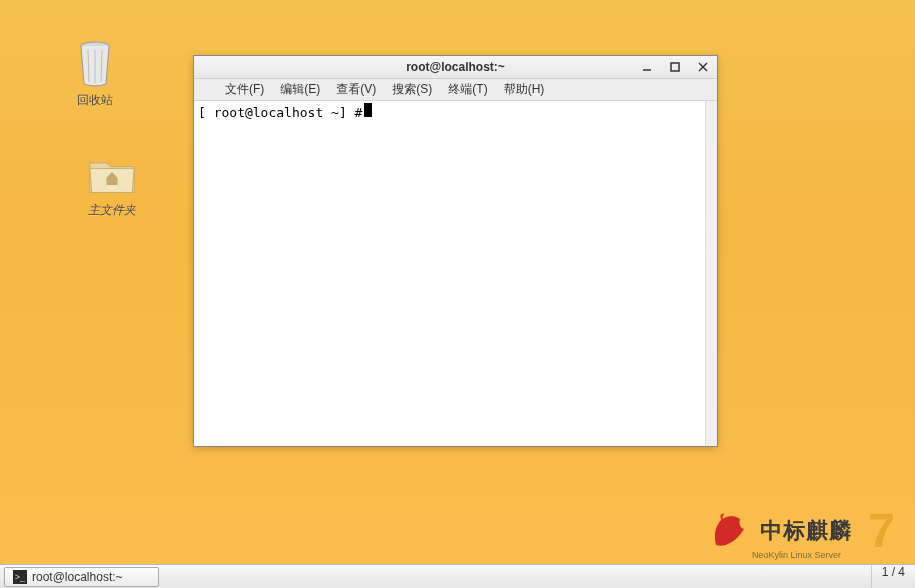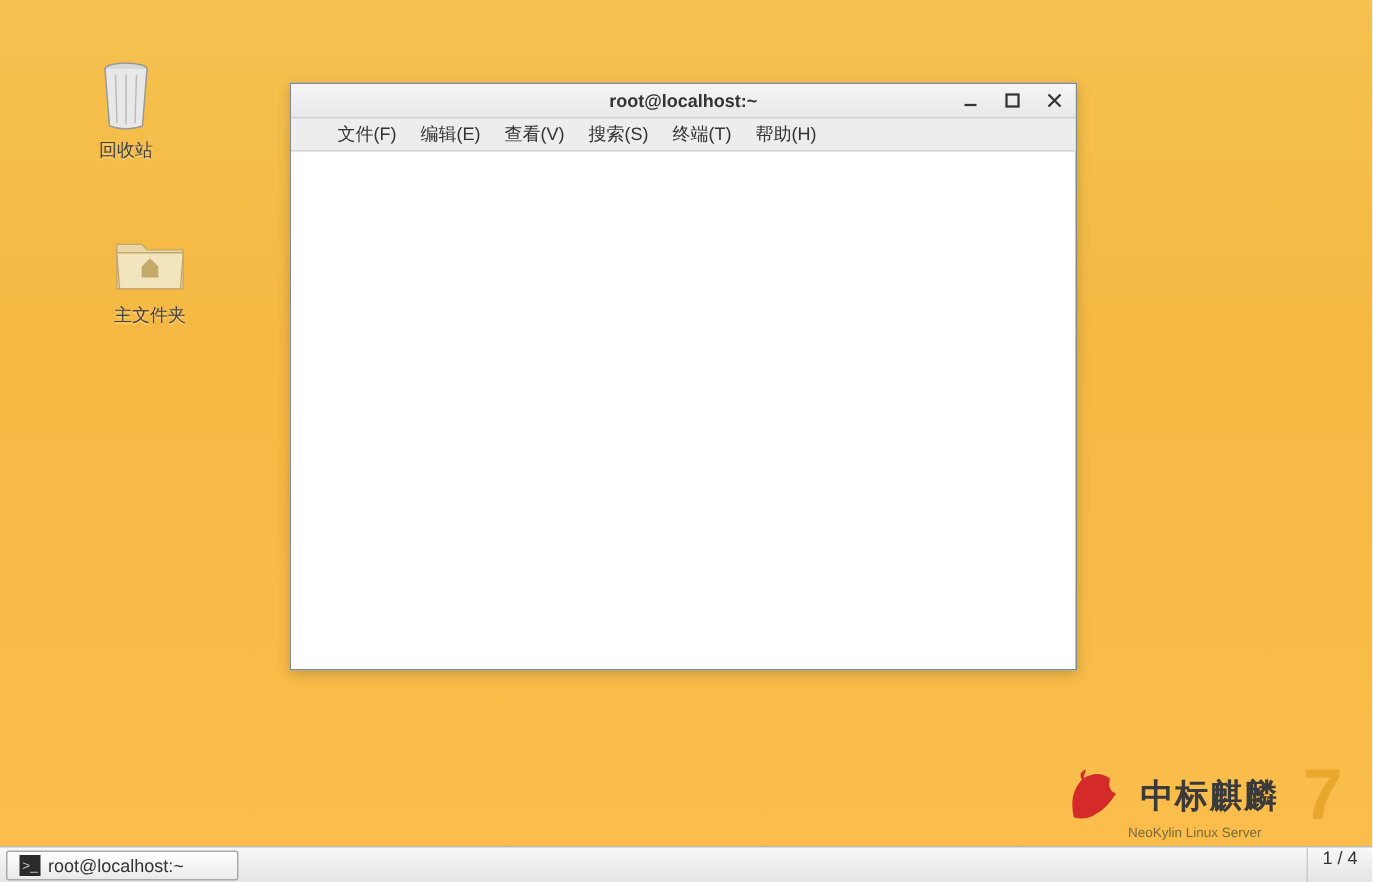--- a/index.html
+++ b/index.html
@@ -25,22 +25,22 @@
     display: flex;
     align-items: center;
     justify-content: center;
   }
   .desktop-icon .label {
     font-size: 12px;
     color: #444;
     text-shadow: 0 1px 0 rgba(255,255,255,0.3);
   }
   
-  .trash-icon { top: 40px; left: 44px; }
-  .home-icon { top: 150px; left: 60px; }
+  .trash-icon { top: 40px; left: 55px; }
+  .home-icon { top: 150px; left: 72px; font-style: italic; }
   
   .terminal-window {
     position: absolute;
     top: 55px;
     left: 193px;
     width: 525px;
     height: 392px;
     background: #fff;
     border: 1px solid #888;
     box-shadow: 0 2px 8px rgba(0,0,0,0.2);
@@ -242,20 +242,27 @@
       </div>
     </div>
     <div class="menubar">
       <span class="menu-item">文件(F)</span>
       <span class="menu-item">编辑(E)</span>
       <span class="menu-item">查看(V)</span>
       <span class="menu-item">搜索(S)</span>
       <span class="menu-item">终端(T)</span>
       <span class="menu-item">帮助(H)</span>
     </div>
+    <div class="terminal-body">
+      <div class="prompt-line">
+        <span>[ root@localhost ~] # </span>
+        <span class="cursor-block"></span>
+      </div>
+      <div class="scrollbar"></div>
+    </div>
   </div>
 
   <div class="branding">
     <svg width="44" height="44" viewBox="0 0 44 44">
       <path d="M8 36 Q4 20 14 10 Q24 4 32 10 Q30 18 36 20 Q30 30 22 34 Q16 38 8 36 Z" fill="#d42a2a"></path>
       <path d="M14 12 Q10 6 16 4 Q14 10 14 12" fill="#d42a2a"></path>
     </svg>
     <span class="logo-text">中标麒麟</span>
     <span class="seven">7</span>
     <span class="sublabel">NeoKylin Linux Server</span>

